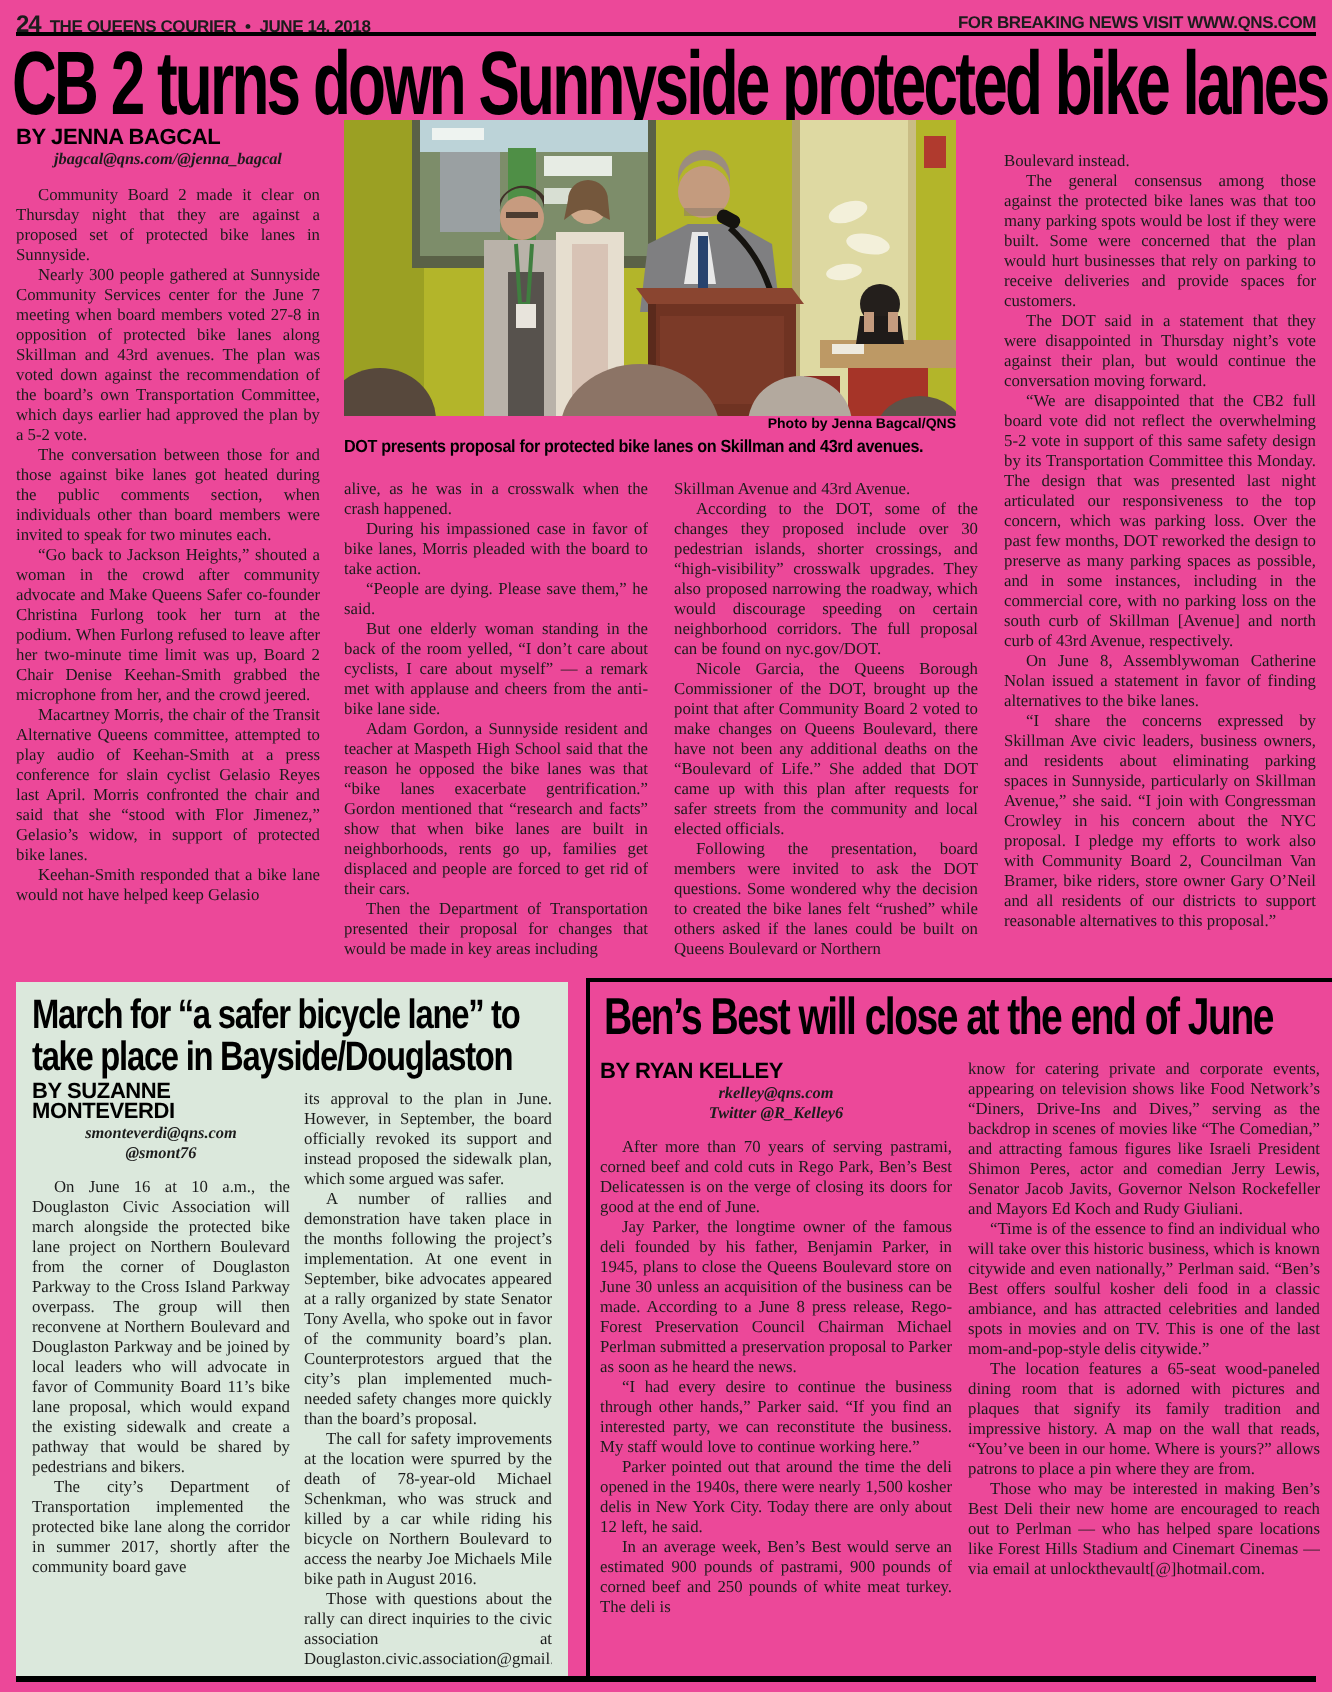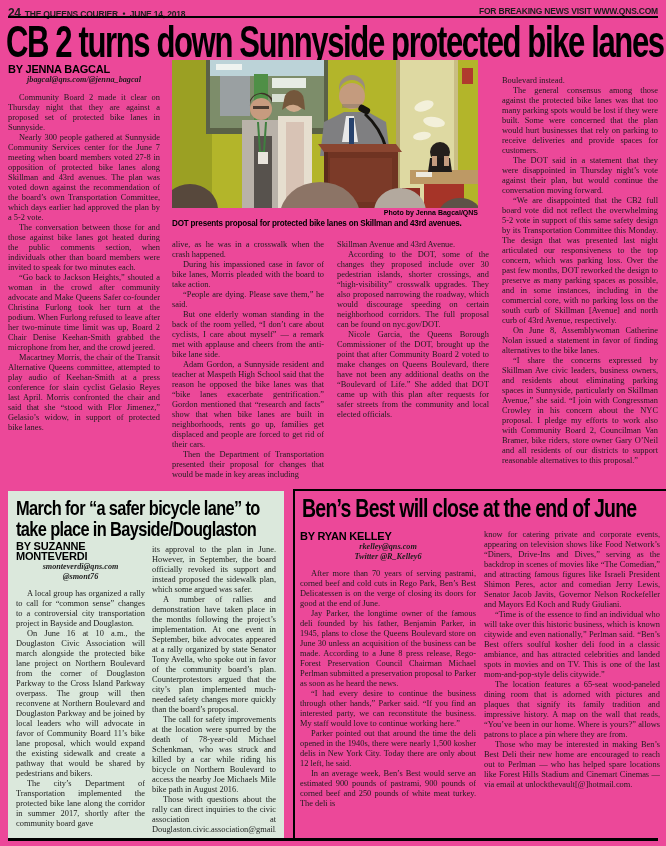--- a/index.html
+++ b/index.html
@@ -83,20 +83,21 @@
   <div class="col" style="left:8px; top:64px; width:152px; height:424px;">
     <p class="byline">BY JENNA BAGCAL</p>
     <p class="contact">jbagcal@qns.com/@jenna_bagcal</p>
     <div class="byline-gap"></div>
     <div>
         <p class="para">Community Board 2 made it clear on Thursday night that they are against a proposed set of protected bike lanes in Sunnyside.</p>
         <p class="para">Nearly 300 people gathered at Sunnyside Community Services center for the June 7 meeting when board members voted 27-8 in opposition of protected bike lanes along Skillman and 43rd avenues. The plan was voted down against the recommendation of the board’s own Transportation Committee, which days earlier had approved the plan by a 5-2 vote.</p>
         <p class="para">The conversation between those for and those against bike lanes got heated during the public comments section, when individuals other than board members were invited to speak for two minutes each.</p>
         <p class="para">“Go back to Jackson Heights,” shouted a woman in the crowd after community advocate and Make Queens Safer co-founder Christina Furlong took her turn at the podium. When Furlong refused to leave after her two-minute time limit was up, Board 2 Chair Denise Keehan-Smith grabbed the microphone from her, and the crowd jeered.</p>
         <p class="para">Macartney Morris, the chair of the Transit Alternative Queens committee, attempted to play audio of Keehan-Smith at a press conference for slain cyclist Gelasio Reyes last April. Morris confronted the chair and said that she “stood with Flor Jimenez,” Gelasio’s widow, in support of protected bike lanes.</p>
+        <p class="para">Keehan-Smith responded that a bike lane would not have helped keep Gelasio</p>
       </div>
   </div>
 
   <div class="photo-wrap">
     <svg width="306" height="148" viewBox="0 0 306 148">
 
       <rect x="0" y="0" width="306" height="148" fill="#b3b52a"></rect>
       <rect x="0" y="0" width="40" height="148" fill="#9ba023"></rect>
 
       <g>
@@ -186,39 +187,39 @@
       <p class="para">During his impassioned case in favor of bike lanes, Morris pleaded with the board to take action.</p>
       <p class="para">“People are dying. Please save them,” he said.</p>
       <p class="para">But one elderly woman standing in the back of the room yelled, “I don’t care about cyclists, I care about myself” — a remark met with applause and cheers from the anti-bike lane side.</p>
       <p class="para">Adam Gordon, a Sunnyside resident and teacher at Maspeth High School said that the reason he opposed the bike lanes was that “bike lanes exacerbate gentrification.” Gordon mentioned that “research and facts” show that when bike lanes are built in neighborhoods, rents go up, families get displaced and people are forced to get rid of their cars.</p>
       <p class="para">Then the Department of Transportation presented their proposal for changes that would be made in key areas including</p>
     </div>
   <div class="col" style="left:337px; top:240px; width:152px; height:248px;">
       <p class="para cont">Skillman Avenue and 43rd Avenue.</p>
       <p class="para">According to the DOT, some of the changes they proposed include over 30 pedestrian islands, shorter crossings, and “high-visibility” crosswalk upgrades. They also proposed narrowing the roadway, which would discourage speeding on certain neighborhood corridors. The full proposal can be found on nyc.gov/DOT.</p>
       <p class="para">Nicole Garcia, the Queens Borough Commissioner of the DOT, brought up the point that after Community Board 2 voted to make changes on Queens Boulevard, there have not been any additional deaths on the “Boulevard of Life.” She added that DOT came up with this plan after requests for safer streets from the community and local elected officials.</p>
+      <p class="para">Following the presentation, board members were invited to ask the DOT questions. Some wondered why the decision to created the bike lanes felt “rushed” while others asked if the lanes could be built on Queens Boulevard or Northern</p>
     </div>
   <div class="col" style="left:502px; top:76px; width:156px; height:412px;">
       <p class="para cont">Boulevard instead.</p>
       <p class="para">The general consensus among those against the protected bike lanes was that too many parking spots would be lost if they were built. Some were concerned that the plan would hurt businesses that rely on parking to receive deliveries and provide spaces for customers.</p>
       <p class="para">The DOT said in a statement that they were disappointed in Thursday night’s vote against their plan, but would continue the conversation moving forward.</p>
       <p class="para">“We are disappointed that the CB2 full board vote did not reflect the overwhelming 5-2 vote in support of this same safety design by its Transportation Committee this Monday. The design that was presented last night articulated our responsiveness to the top concern, which was parking loss. Over the past few months, DOT reworked the design to preserve as many parking spaces as possible, and in some instances, including in the commercial core, with no parking loss on the south curb of Skillman [Avenue] and north curb of 43rd Avenue, respectively.</p>
       <p class="para">On June 8, Assemblywoman Catherine Nolan issued a statement in favor of finding alternatives to the bike lanes.</p>
       <p class="para">“I share the concerns expressed by Skillman Ave civic leaders, business owners, and residents about eliminating parking spaces in Sunnyside, particularly on Skillman Avenue,” she said. “I join with Congressman Crowley in his concern about the NYC proposal. I pledge my efforts to work also with Community Board 2, Councilman Van Bramer, bike riders, store owner Gary O’Neil and all residents of our districts to support reasonable alternatives to this proposal.”</p>
     </div>
 
   <div class="green-box"></div>
   <div class="headline-march">March for “a safer bicycle lane” to take place in Bayside/Douglaston</div>
   <div class="col" style="left:16px; top:541px; width:129px; height:295px;">
     <p class="byline">BY SUZANNE MONTEVERDI</p>
     <p class="contact">smonteverdi@qns.com</p>
     <p class="contact">@smont76</p>
     <div class="byline-gap"></div>
     <div>
-        <p class="para">A local group has organized a rally to call for “common sense” changes to a controversial city transportation project in Bayside and Douglaston.</p>
         <p class="para">On June 16 at 10 a.m., the Douglaston Civic Association will march alongside the protected bike lane project on Northern Boulevard from the corner of Douglaston Parkway to the Cross Island Parkway overpass. The group will then reconvene at Northern Boulevard and Douglaston Parkway and be joined by local leaders who will advocate in favor of Community Board 11’s bike lane proposal, which would expand the existing sidewalk and create a pathway that would be shared by pedestrians and bikers.</p>
         <p class="para">The city’s Department of Transportation implemented the protected bike lane along the corridor in summer 2017, shortly after the community board gave</p>
       </div>
   </div>
   <div class="col" style="left:152px; top:545px; width:124px; height:291px;">
       <p class="para cont">its approval to the plan in June. However, in September, the board officially revoked its support and instead proposed the sidewalk plan, which some argued was safer.</p>
       <p class="para">A number of rallies and demonstration have taken place in the months following the project’s implementation. At one event in September, bike advocates appeared at a rally organized by state Senator Tony Avella, who spoke out in favor of the community board’s plan. Counterprotestors argued that the city’s plan implemented much-needed safety changes more quickly than the board’s proposal.</p>
       <p class="para">The call for safety improvements at the location were spurred by the death of 78-year-old Michael Schenkman, who was struck and killed by a car while riding his bicycle on Northern Boulevard to access the nearby Joe Michaels Mile bike path in August 2016.</p>
       <p class="para">Those with questions about the rally can direct inquiries to the civic association at Douglaston.civic.association@gmail.com.</p>
     </div>

